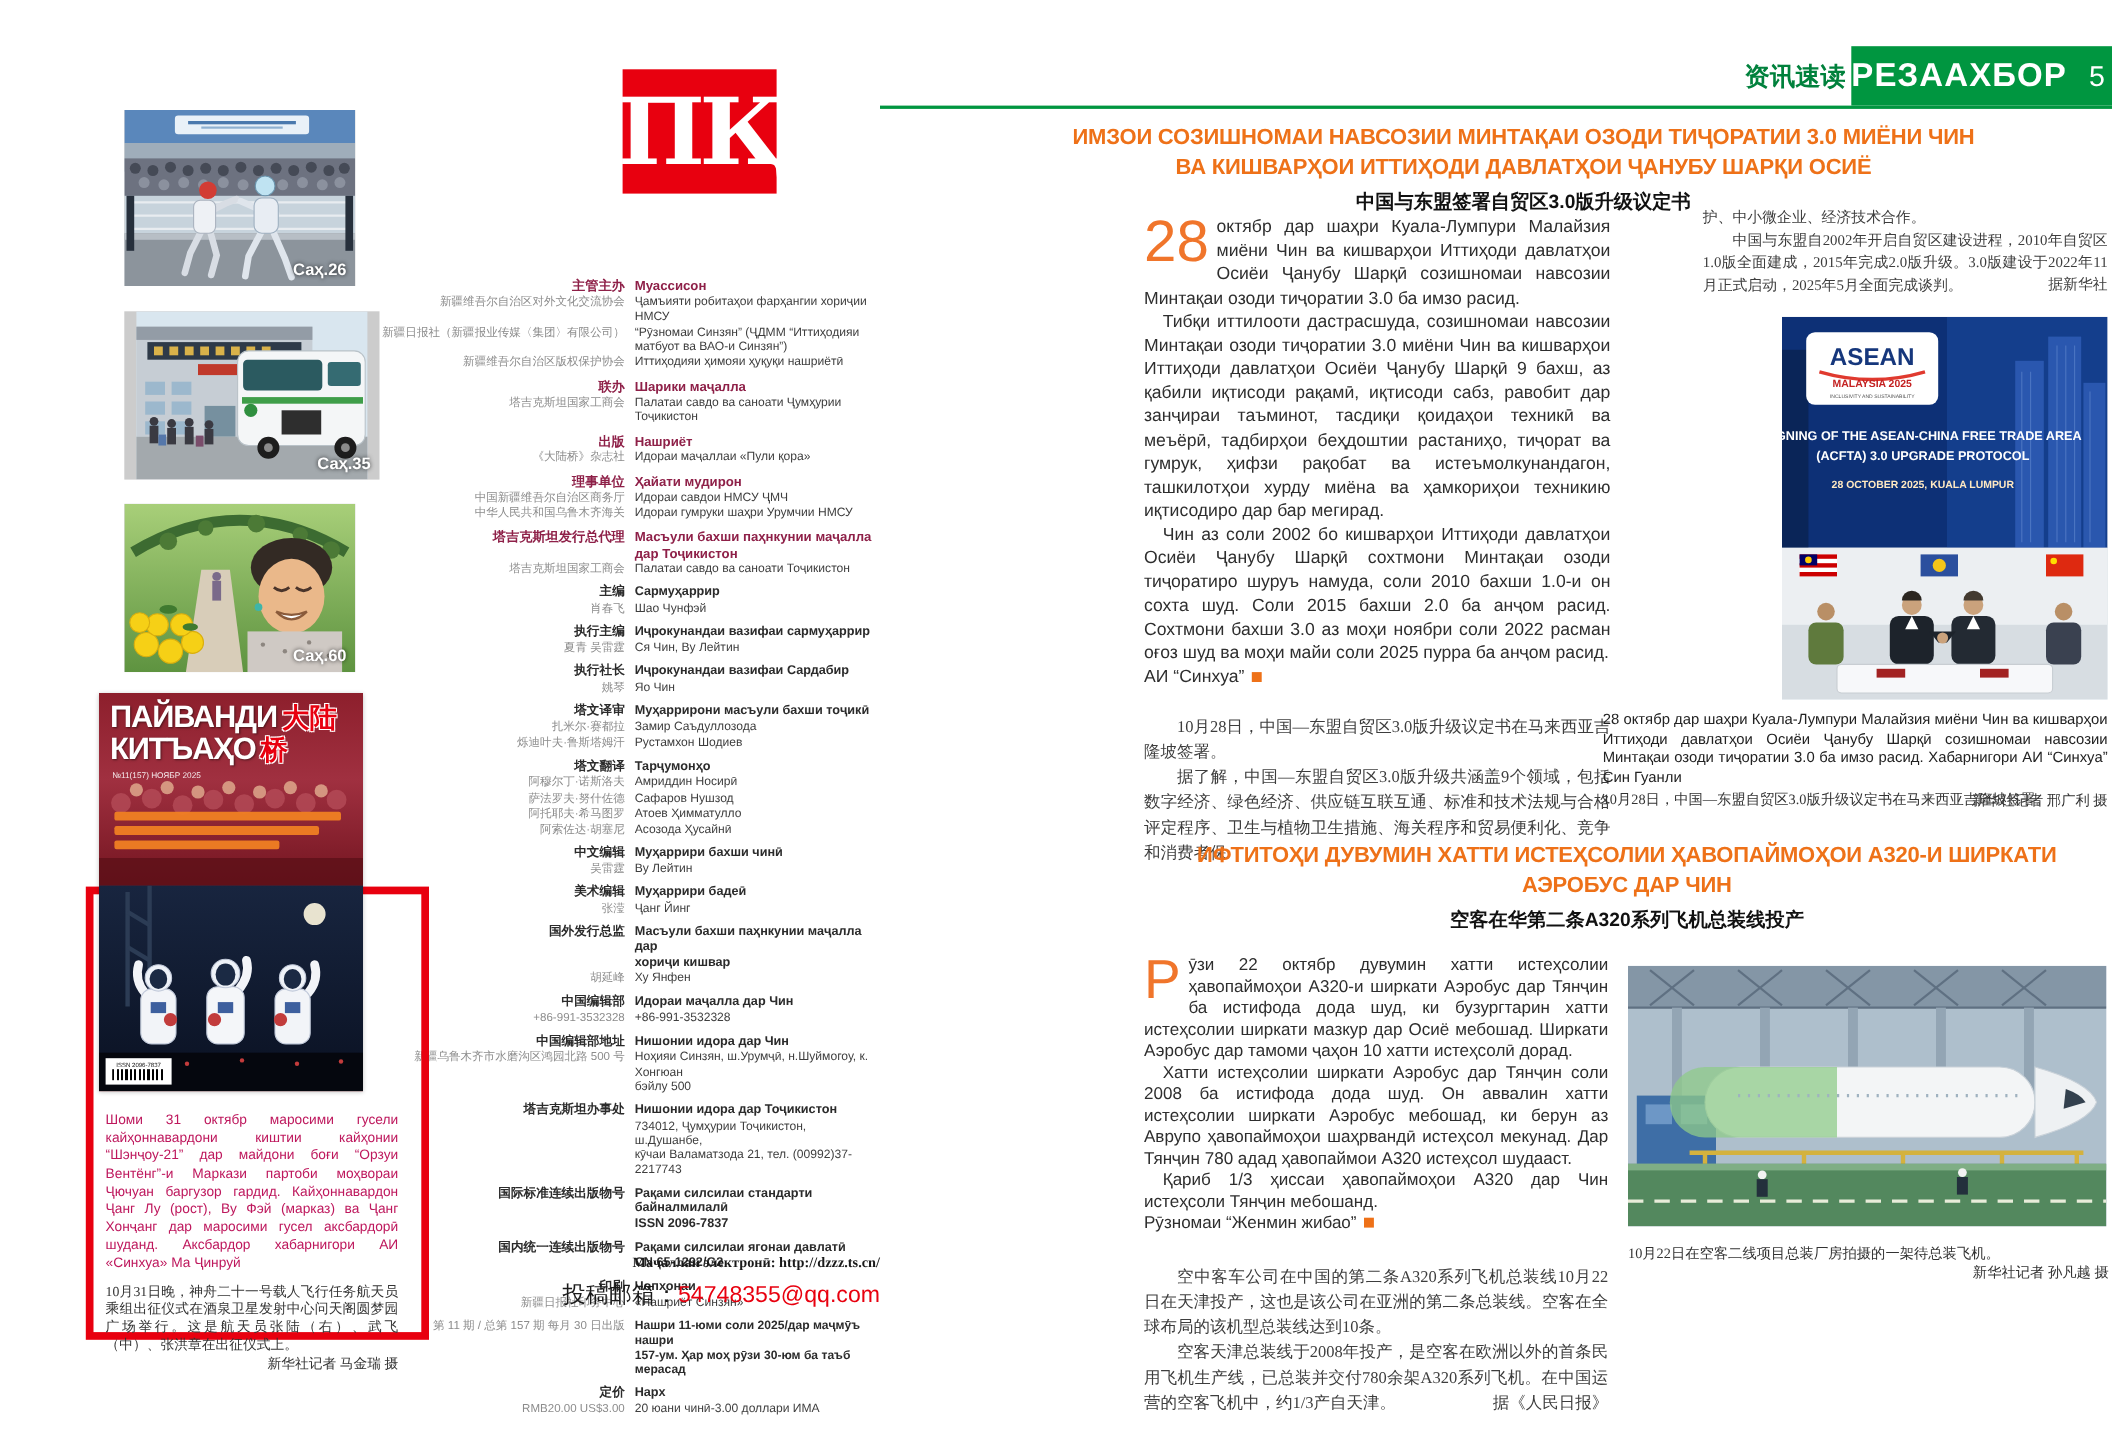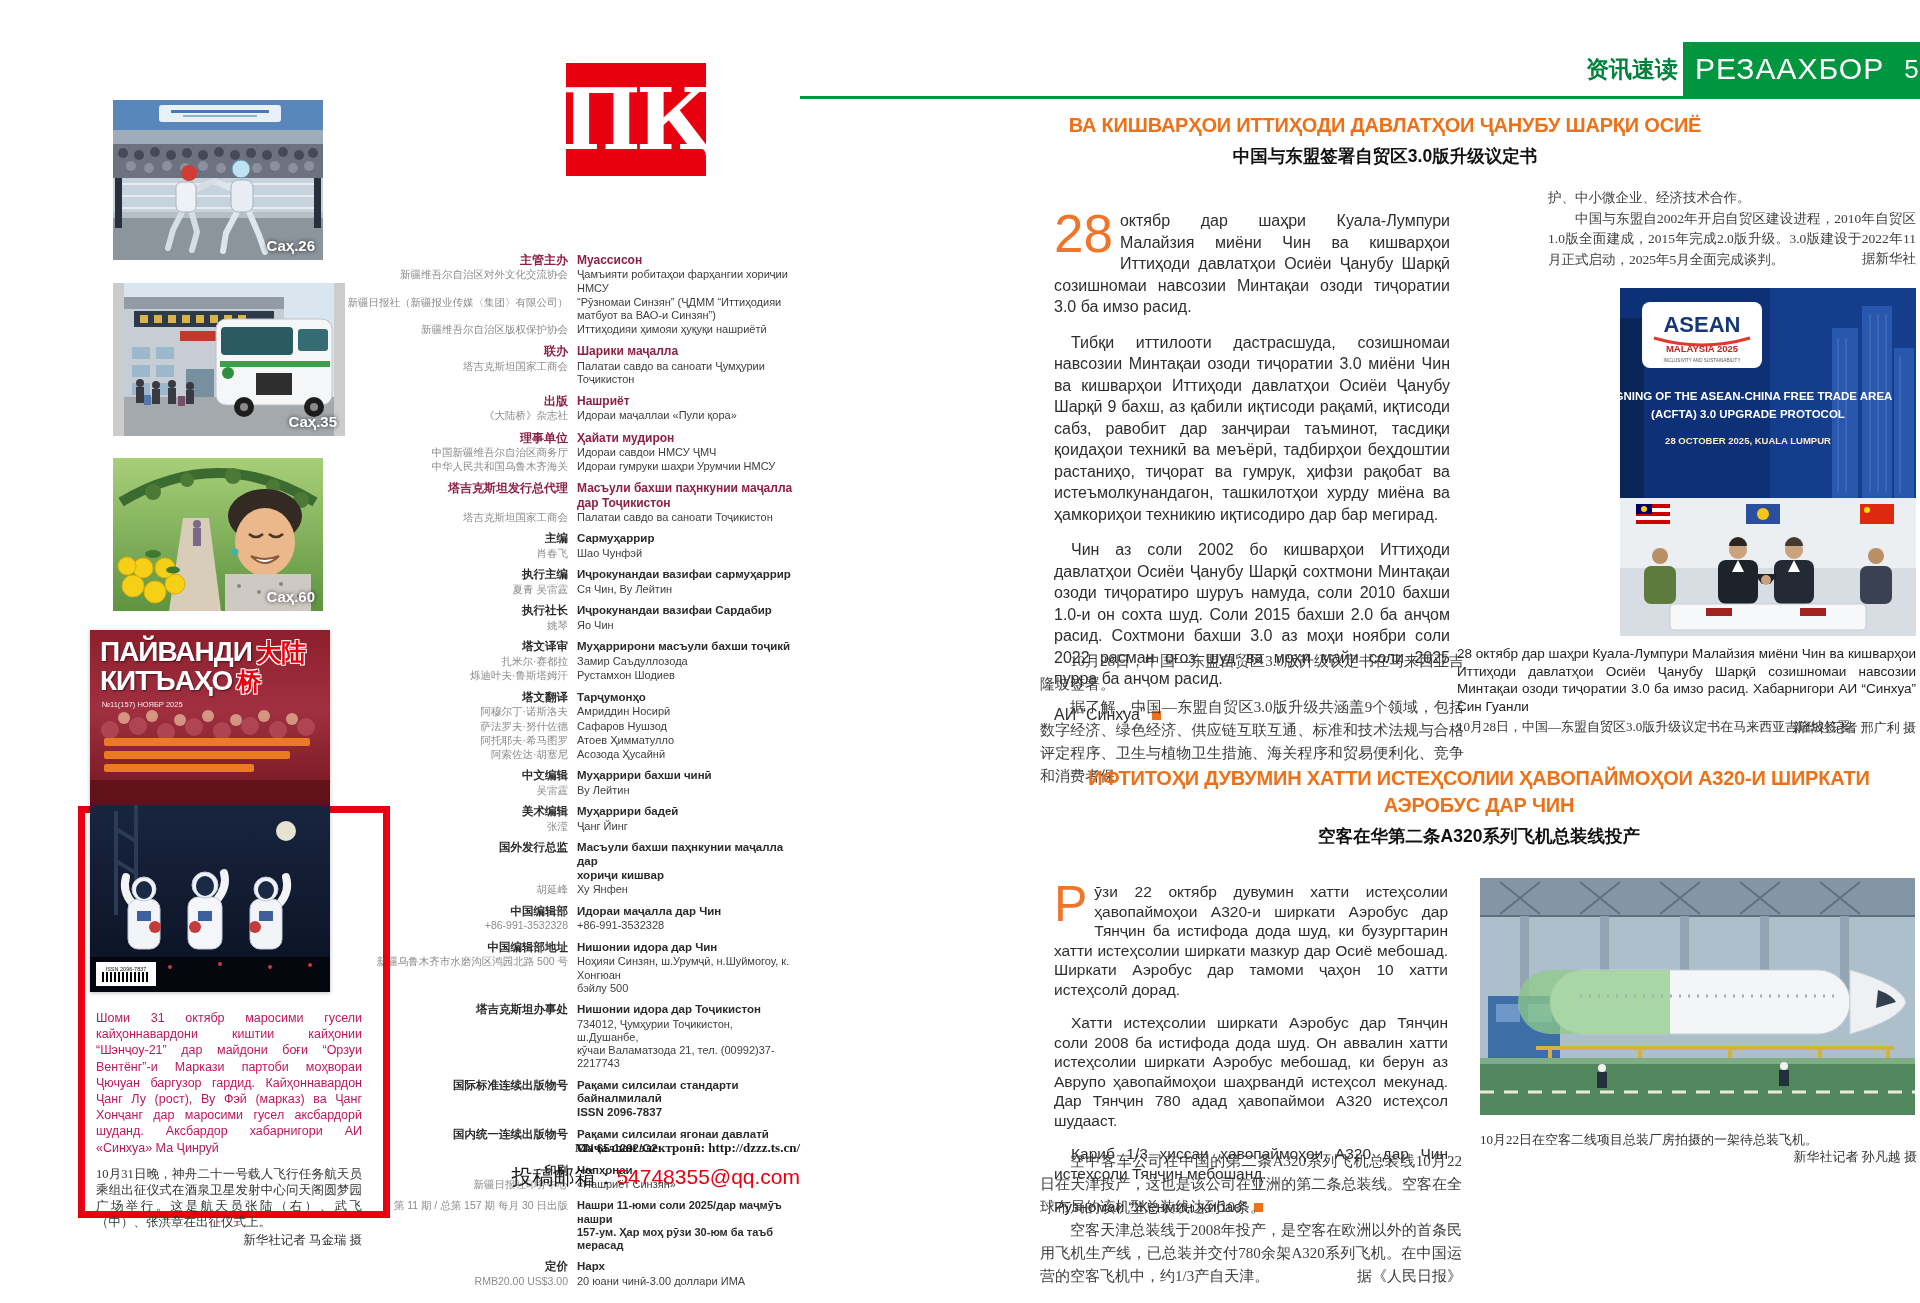--- a/index.html
+++ b/index.html
@@ -54,30 +54,30 @@
   .pub .mh-tj{color:#2b2b2b;font-weight:bold;font-size:11px;}
   .mid-footer{position:absolute;left:340px;top:1140px;width:460px;text-align:right;}
   .mid-footer .ezine{font-family:"Liberation Serif",serif;font-weight:bold;font-size:13px;color:#1a1a1a;}
   .mid-footer .submit{margin-top:7px;font-size:21px;color:#1a1a1a;font-family:"Liberation Serif",serif;}
   .mid-footer .email{color:#e8000f;font-family:"Liberation Sans",sans-serif;}
   
   .sec-cn{position:absolute;left:1586px;top:54px;font-family:"Liberation Serif",serif;font-weight:bold;
           font-size:23px;color:#00813c;}
   .sec-box{position:absolute;left:1683px;top:42px;width:237px;height:54px;background:#009640;
            display:flex;align-items:center;color:#fff;}
-  .sec-box .tj{font-weight:normal;font-size:30px;letter-spacing:1px;margin-left:12px;}
+  .sec-box .tj{font-weight:bold;font-size:30px;letter-spacing:1px;margin-left:0;}
   .sec-box .num{font-size:26px;margin-left:20px;}
   .green-rule{position:absolute;left:800px;top:96px;width:1120px;height:3px;background:#009640;}
   
   .headline{position:absolute;text-align:center;}
   .headline .hl{color:#ee7118;font-weight:bold;font-size:20px;line-height:27px;letter-spacing:-.2px;}
   .headline .sub{color:#111;font-weight:bold;font-size:17.5px;margin-top:5px;
                  font-family:"Liberation Sans",sans-serif;}
   .art{position:absolute;font-size:16px;line-height:21.5px;color:#2e2e2e;}
-  .art p{margin:14px;text-align:justify;}
+  .art p{margin:0;text-align:justify;}
   .art p.ind{text-indent:17px;}
   .dropcap{float:left;font-size:53px;line-height:41px;color:#f0752b;margin:3px 7px 0 0;font-weight:400;}
   .source{margin-top:1px;}
   .endmark{display:inline-block;width:9px;height:9px;background:#ee7118;margin-left:7px;}
   .cnblock{position:absolute;font-family:"Liberation Serif",serif;color:#3d3d3d;}
   .cnblock p{margin:0;text-align:justify;text-indent:2em;}
   .cnblock p.noind{text-indent:0;}
   .credit-r{text-align:right;}
   .pullup21{margin-top:-21px;}
   .pullup23{margin-top:-23px;}
@@ -568,20 +568,21 @@
   </div>
 
   <div class="sec-cn">资讯速读</div>
   <div class="sec-box">
     <span class="tj">РЕЗААХБОР</span>
     <span class="num">5</span>
   </div>
   <div class="green-rule"></div>
 
   <div class="headline" style="left:945px;top:112px;width:880px;">
+    <div class="hl">ИМЗОИ СОЗИШНОМАИ НАВСОЗИИ МИНТАҚАИ ОЗОДИ ТИҶОРАТИИ 3.0 МИЁНИ ЧИН</div>
     <div class="hl">ВА КИШВАРҲОИ ИТТИҲОДИ ДАВЛАТҲОИ ҶАНУБУ ШАРҚИ ОСИЁ</div>
     <div class="sub">中国与东盟签署自贸区3.0版升级议定书</div>
   </div>
 
   <div class="art" style="left:1040px;top:196px;width:424px;">
     <p>
       <span class="dropcap">28</span><span>октябр дар шаҳри Куала-Лумпури Малайзия миёни Чин ва кишварҳои Иттиҳоди давлатҳои Осиёи Ҷанубу Шарқӣ созишномаи навсозии Минтақаи озоди тиҷоратии 3.0 ба имзо расид.</span>
     </p>
     <p class="ind">Тибқи иттилооти дастрасшуда, созишномаи навсозии Минтақаи озоди тиҷоратии 3.0 миёни Чин ва кишварҳои Иттиҳоди давлатҳои Осиёи Ҷанубу Шарқӣ 9 бахш, аз қабили иқтисоди рақамӣ, иқтисоди сабз, равобит дар занҷираи таъминот, тасдиқи қоидаҳои техникӣ ва меъёрӣ, тадбирҳои беҳдоштии растаниҳо, тиҷорат ва гумрук, ҳифзи рақобат ва истеъмолкунандагон, ташкилотҳои хурду миёна ва ҳамкориҳои техникию иқтисодиро дар бар мегирад.</p>
     <p class="ind">Чин аз соли 2002 бо кишварҳои Иттиҳоди давлатҳои Осиёи Ҷанубу Шарқӣ сохтмони Минтақаи озоди тиҷоратиро шуруъ намуда, соли 2010 бахши 1.0-и он сохта шуд. Соли 2015 бахши 2.0 ба анҷом расид. Сохтмони бахши 3.0 аз моҳи ноябри соли 2022 расман оғоз шуд ва моҳи майи соли 2025 пурра ба анҷом расид.</p>

